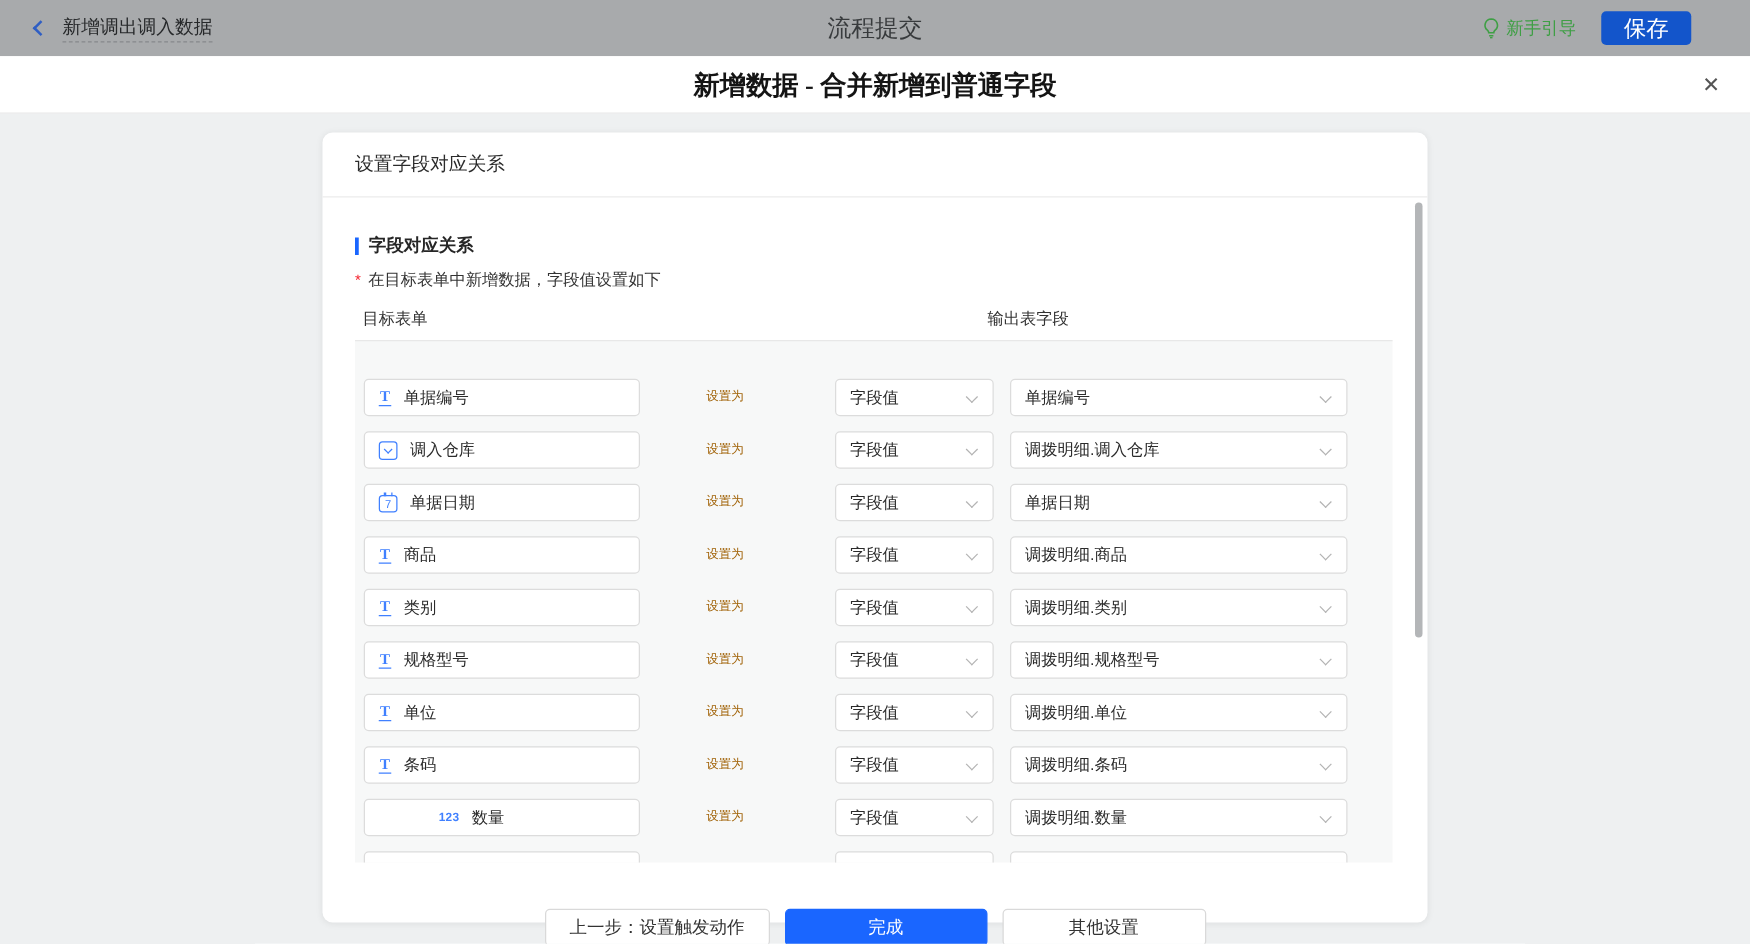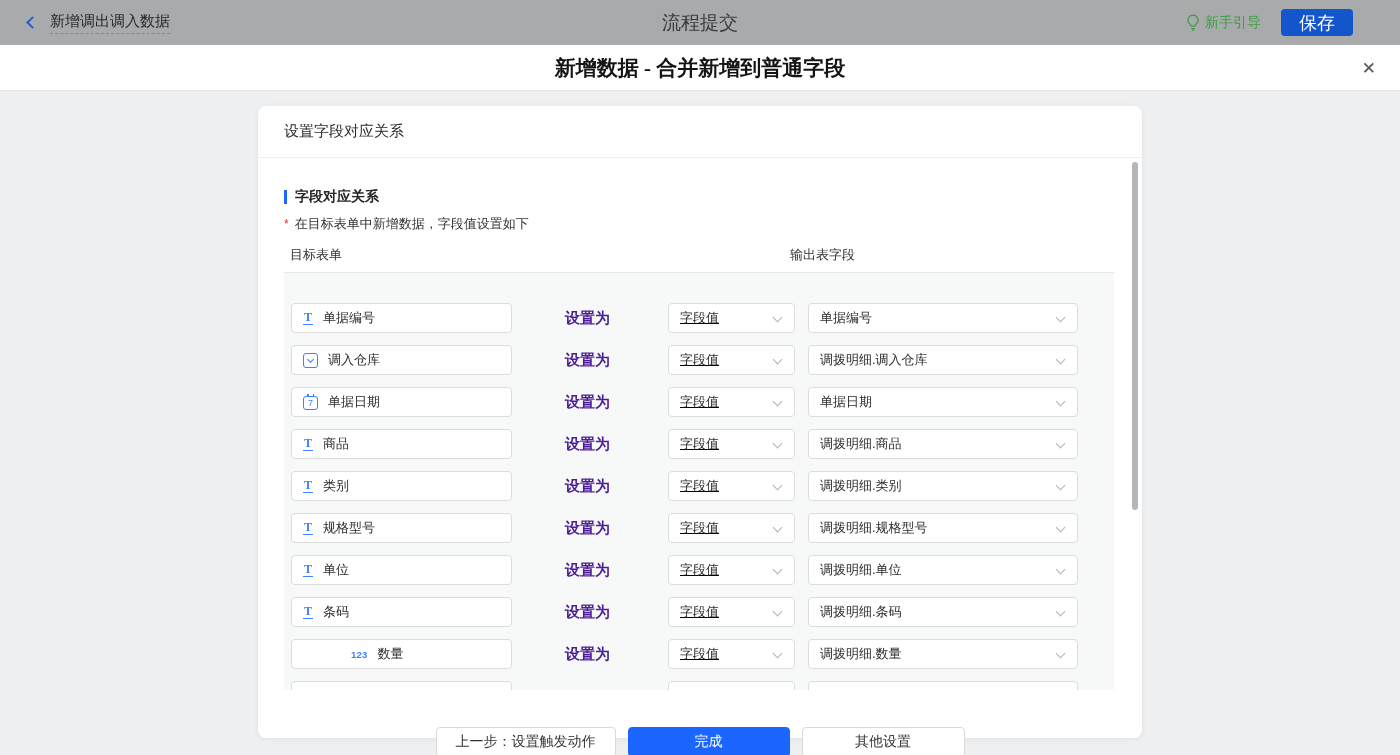--- a/index.html
+++ b/index.html
@@ -31,23 +31,23 @@
   .desc{margin-top:9px;font-size:13px;color:#333;display:flex;align-items:center;}
   .req{color:var(--required-red);font-size:12px;margin-right:6px;}
   .col-headers{position:relative;height:18px;margin-top:13px;font-size:13px;color:#333;}
   .col-target{position:absolute;left:6px;}
   .col-output{position:absolute;left:506px;}
 
   .rows-panel{margin-top:8px;height:418px;background:#f7f8f8;border-top:1px solid #e8e8e8;overflow:hidden;padding-top:30px;}
   .map-row{position:relative;height:30px;margin-bottom:12px;}
   .field-box{position:absolute;left:7px;width:221px;height:30px;background:#fff;border:1px solid #dcdcdc;border-radius:4px;display:flex;align-items:center;padding-left:11px;cursor:pointer;}
   .fname{font-size:13px;color:#2b2b2b;}
-  .set-as{position:absolute;left:281px;font-size:15px;color:#4c1d95;line-height:30px;font-weight:bold;}
+  .set-as{position:absolute;left:281px;font-size:10px;color:#a16207;line-height:30px;}
   .dd{position:absolute;height:30px;background:#fff;border:1px solid #dcdcdc;border-radius:4px;display:flex;align-items:center;padding:0 28px 0 11px;cursor:pointer;}
-  .dd-mode{left:384px;width:127px;text-decoration:underline;}
+  .dd-mode{left:384px;width:127px;}
   .dd-out{left:524px;width:270px;}
   .dd-text{font-size:13px;color:#2b2b2b;white-space:nowrap;overflow:hidden;}
   .chev{position:absolute;right:13px;top:11px;width:7px;height:7px;border-right:1.5px solid #b3b3b3;border-bottom:1.5px solid #b3b3b3;transform:rotate(45deg);margin-top:-1px;}
 
   
   .ficon{display:inline-flex;align-items:center;justify-content:center;margin-right:10px;color:var(--field-icon-blue);flex:0 0 auto;}
   .ficon-text{font-size:12px;font-weight:700;line-height:1;border-bottom:1px solid var(--field-icon-blue);padding:0 1px 1px;font-family:"Liberation Serif","DejaVu Serif",serif;}
   .ficon-select{width:15px;height:15px;border:1px solid var(--field-icon-blue);border-radius:3px;}
   .mini-chev{width:5px;height:5px;border-right:1.3px solid var(--field-icon-blue);border-bottom:1.3px solid var(--field-icon-blue);transform:rotate(45deg);margin-top:-2px;}
   .ficon-date{position:relative;width:15px;height:14px;border:1px solid var(--field-icon-blue);border-radius:3px;font-size:9px;line-height:12px;text-align:center;margin-top:1px;}

